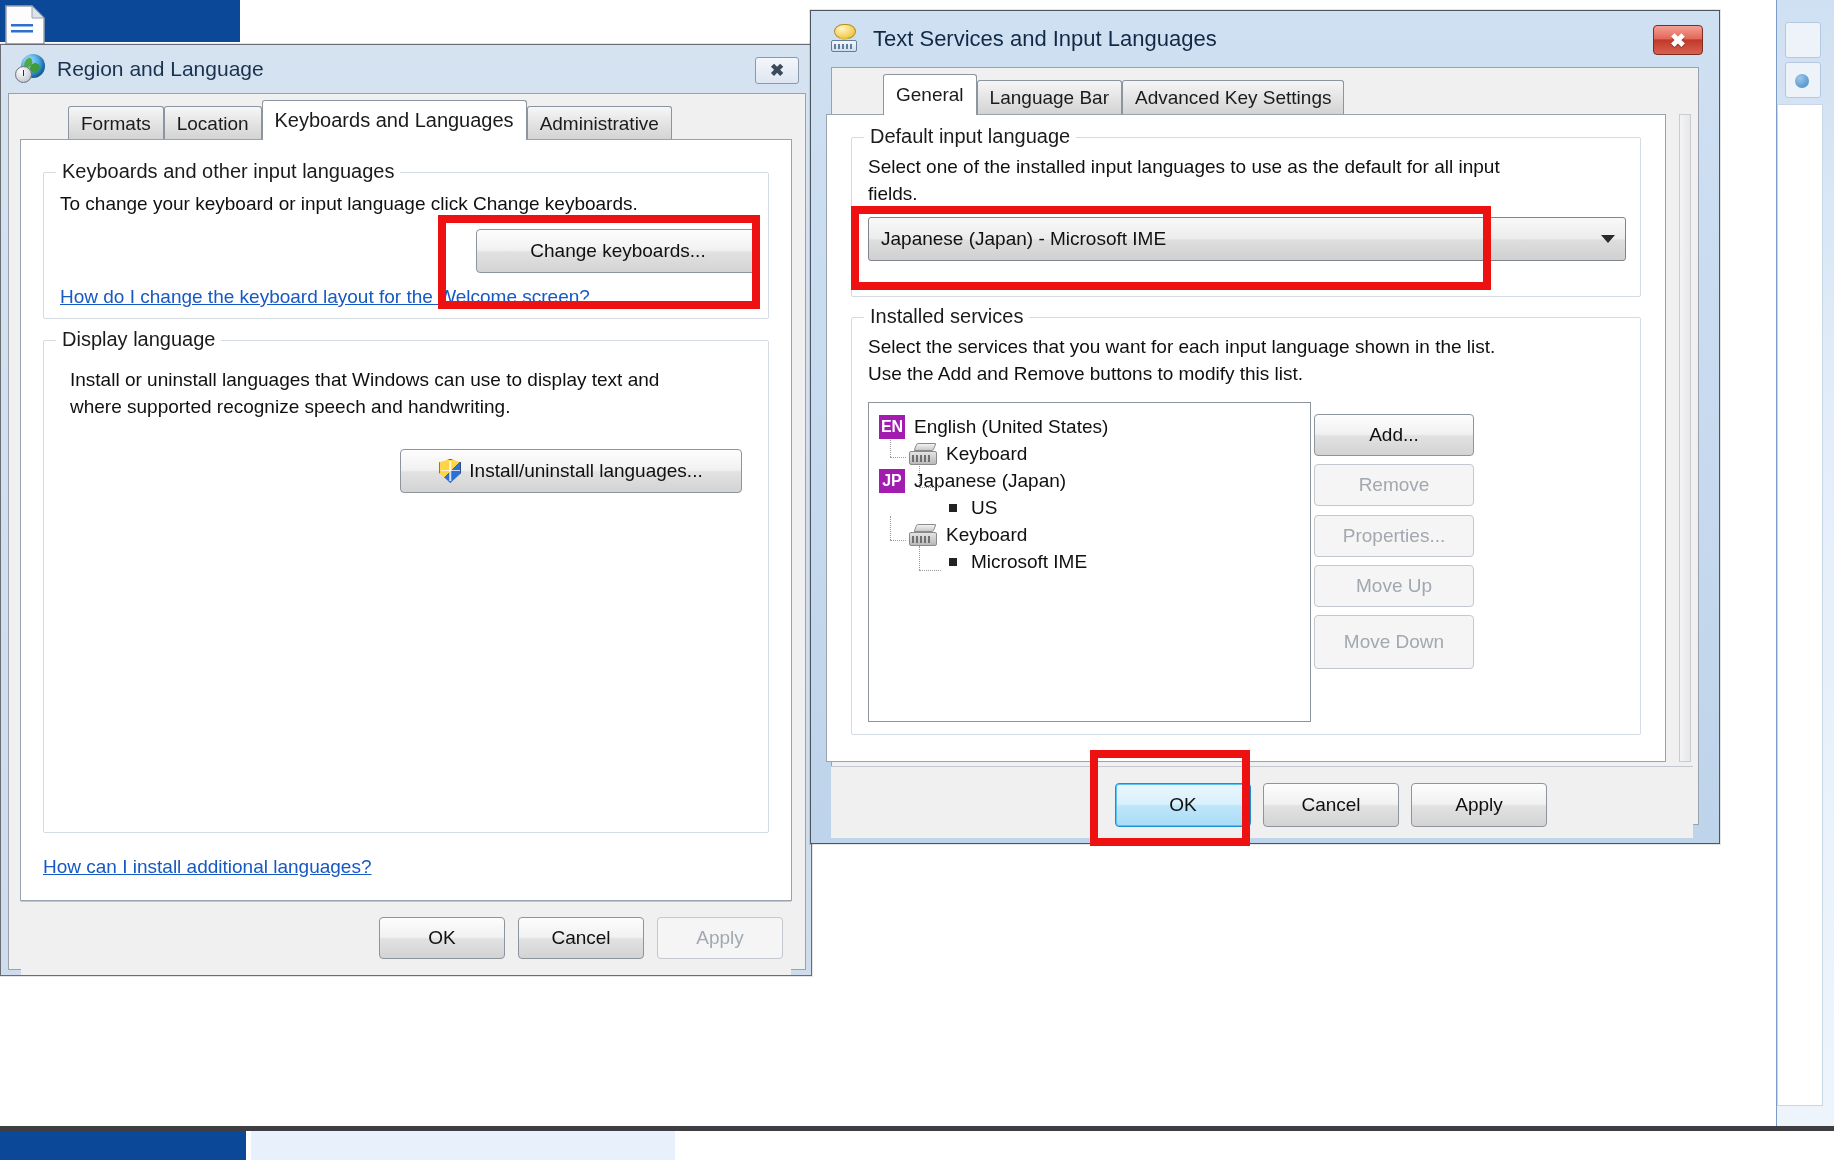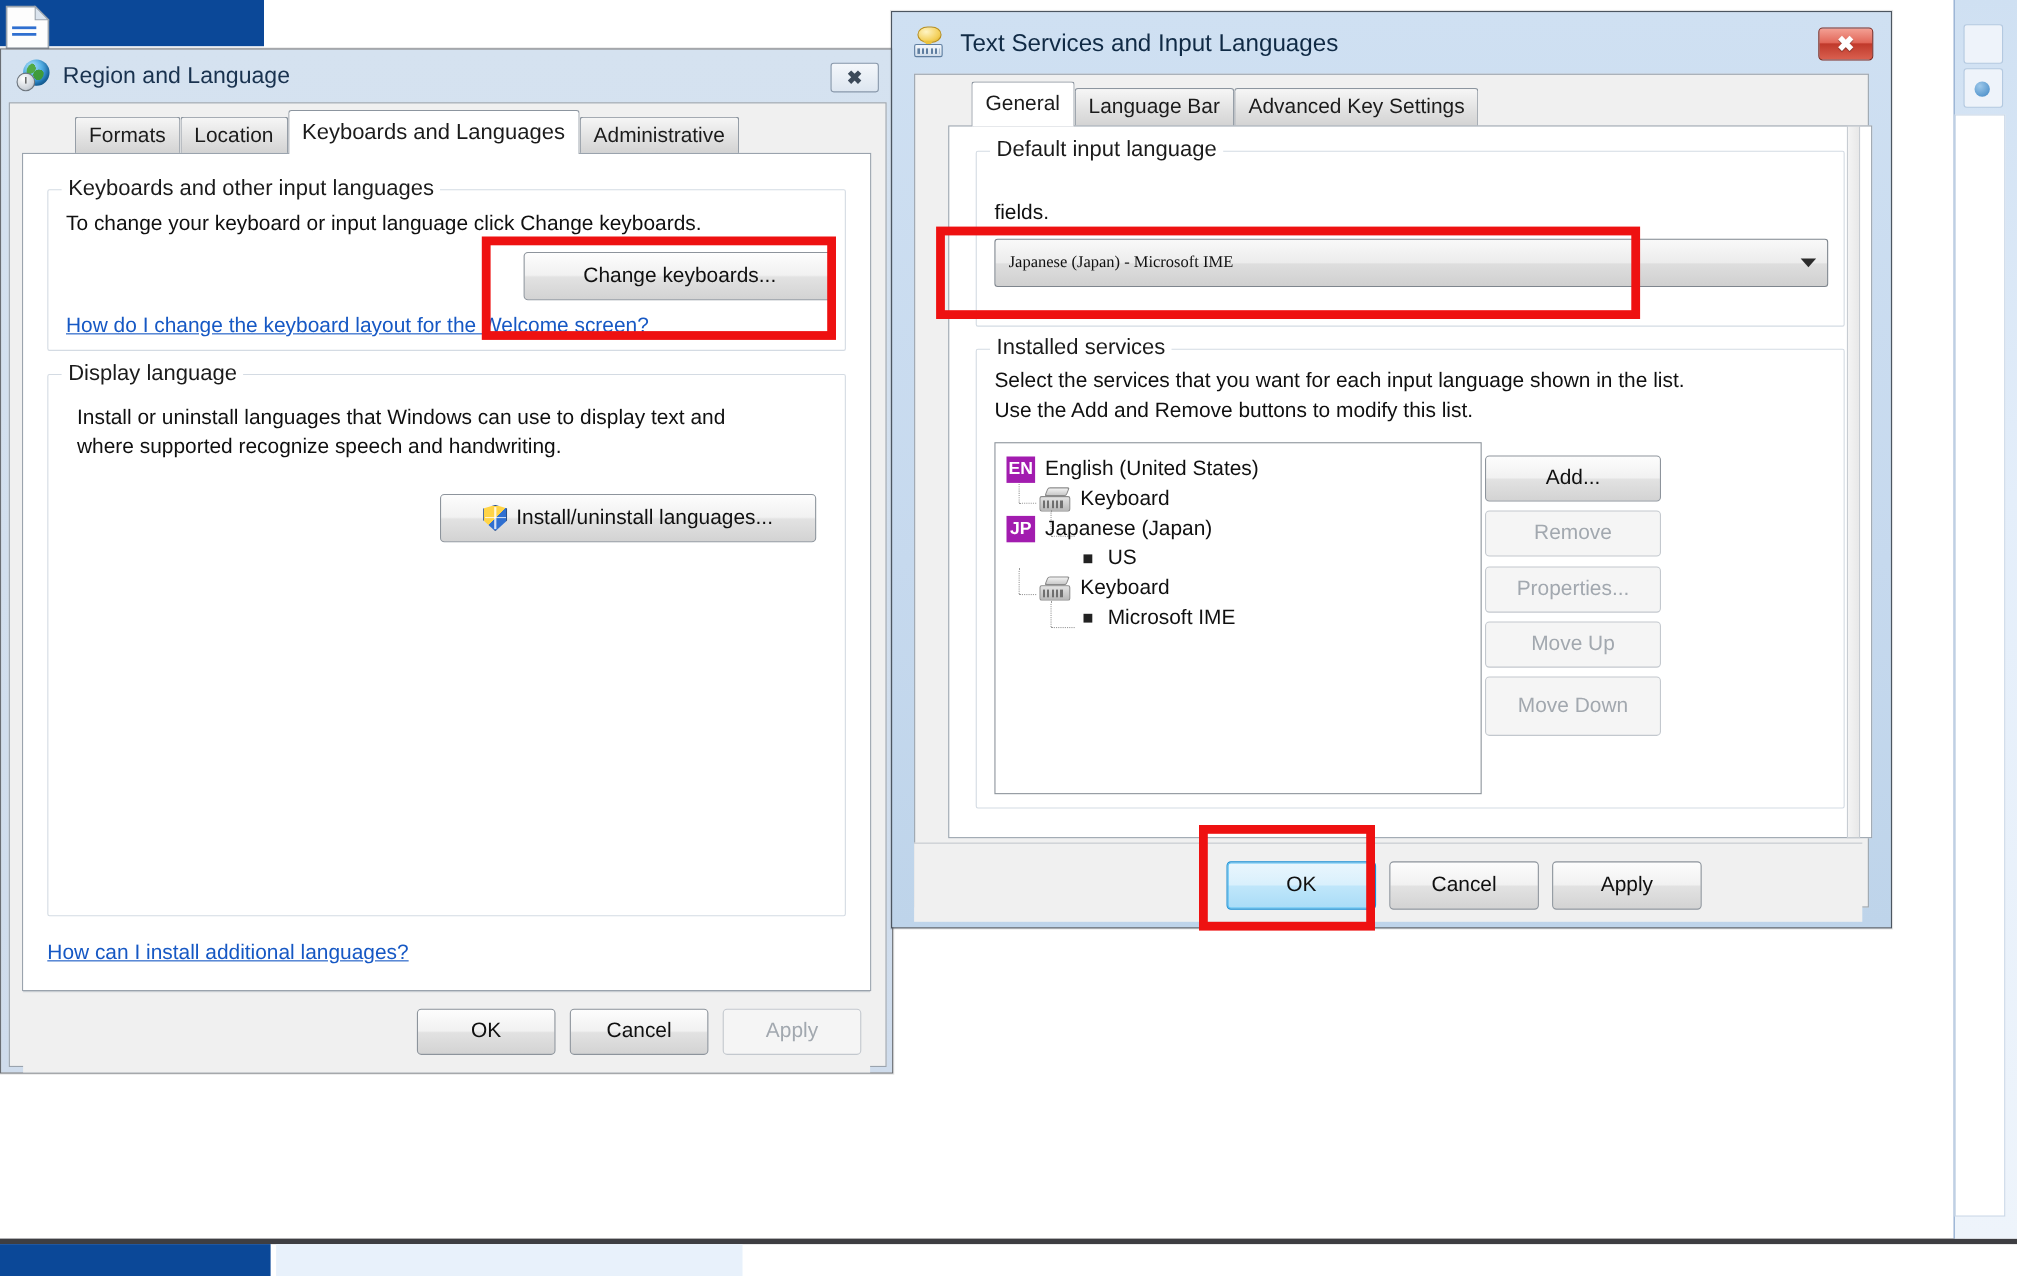--- a/index.html
+++ b/index.html
@@ -210,21 +210,21 @@
   #ts-tabs .tab.selected { height: 41px; }
 
   
   .tabpage {
     position: absolute;
     background: #ffffff;
     border: 1px solid #9aa3ad;
     box-sizing: border-box;
   }
   #region-page { left: 20px; top: 139px; width: 772px; height: 762px; }
-  #ts-page     { left: 862px; top: 114px; width: 840px; height: 648px; }
+  #ts-page     { left: 826px; top: 114px; width: 840px; height: 648px; }
 
   
   .groupbox {
     position: absolute;
     box-sizing: border-box;
     border: 1px solid #d4dbe3;
     border-radius: 2px;
   }
   .group-legend {
     position: absolute;
@@ -285,25 +285,24 @@
     box-sizing: border-box;
     background: linear-gradient(to bottom, #f9f9f9 0%, #ececec 50%, #dedede 52%, #d0d0d0 100%);
     border: 1px solid #7e858d;
     border-radius: 3px;
     display: flex;
     align-items: center;
     cursor: pointer;
   }
   .combo-text {
     padding-left: 12px;
-    font-size: 15px;
+    font-size: 19px;
     color: #111;
     flex: 1;
     white-space: nowrap;
-    font-family: Liberation Serif, serif;
   }
   .combo-arrow {
     width: 34px;
     display: flex;
     align-items: center;
     justify-content: center;
   }
   .combo-arrow i {
     display: block;
     width: 0; height: 0;
@@ -626,20 +625,21 @@
     </div>
     <div class="tab">
       <span>Advanced Key Settings</span>
     </div>
   </div>
 
   <div class="tabpage" id="ts-page">
 
     <div class="groupbox" style="left:24px; top:22px; width:790px; height:160px;">
       <span class="group-legend">Default input language</span>
+      <span class="body-text" style="left:16px; top:16px;">Select one of the installed input languages to use as the default for all input</span>
       <span class="body-text" style="left:16px; top:43px;">fields.</span>
       <div class="combo" style="left:16px; top:79px; width:758px; height:44px;">
         <span class="combo-text">Japanese (Japan) - Microsoft IME</span>
         <span class="combo-arrow">
             <i></i>
           </span>
       </div>
     </div>
 
     <div class="groupbox" style="left:24px; top:202px; width:790px; height:418px;">

